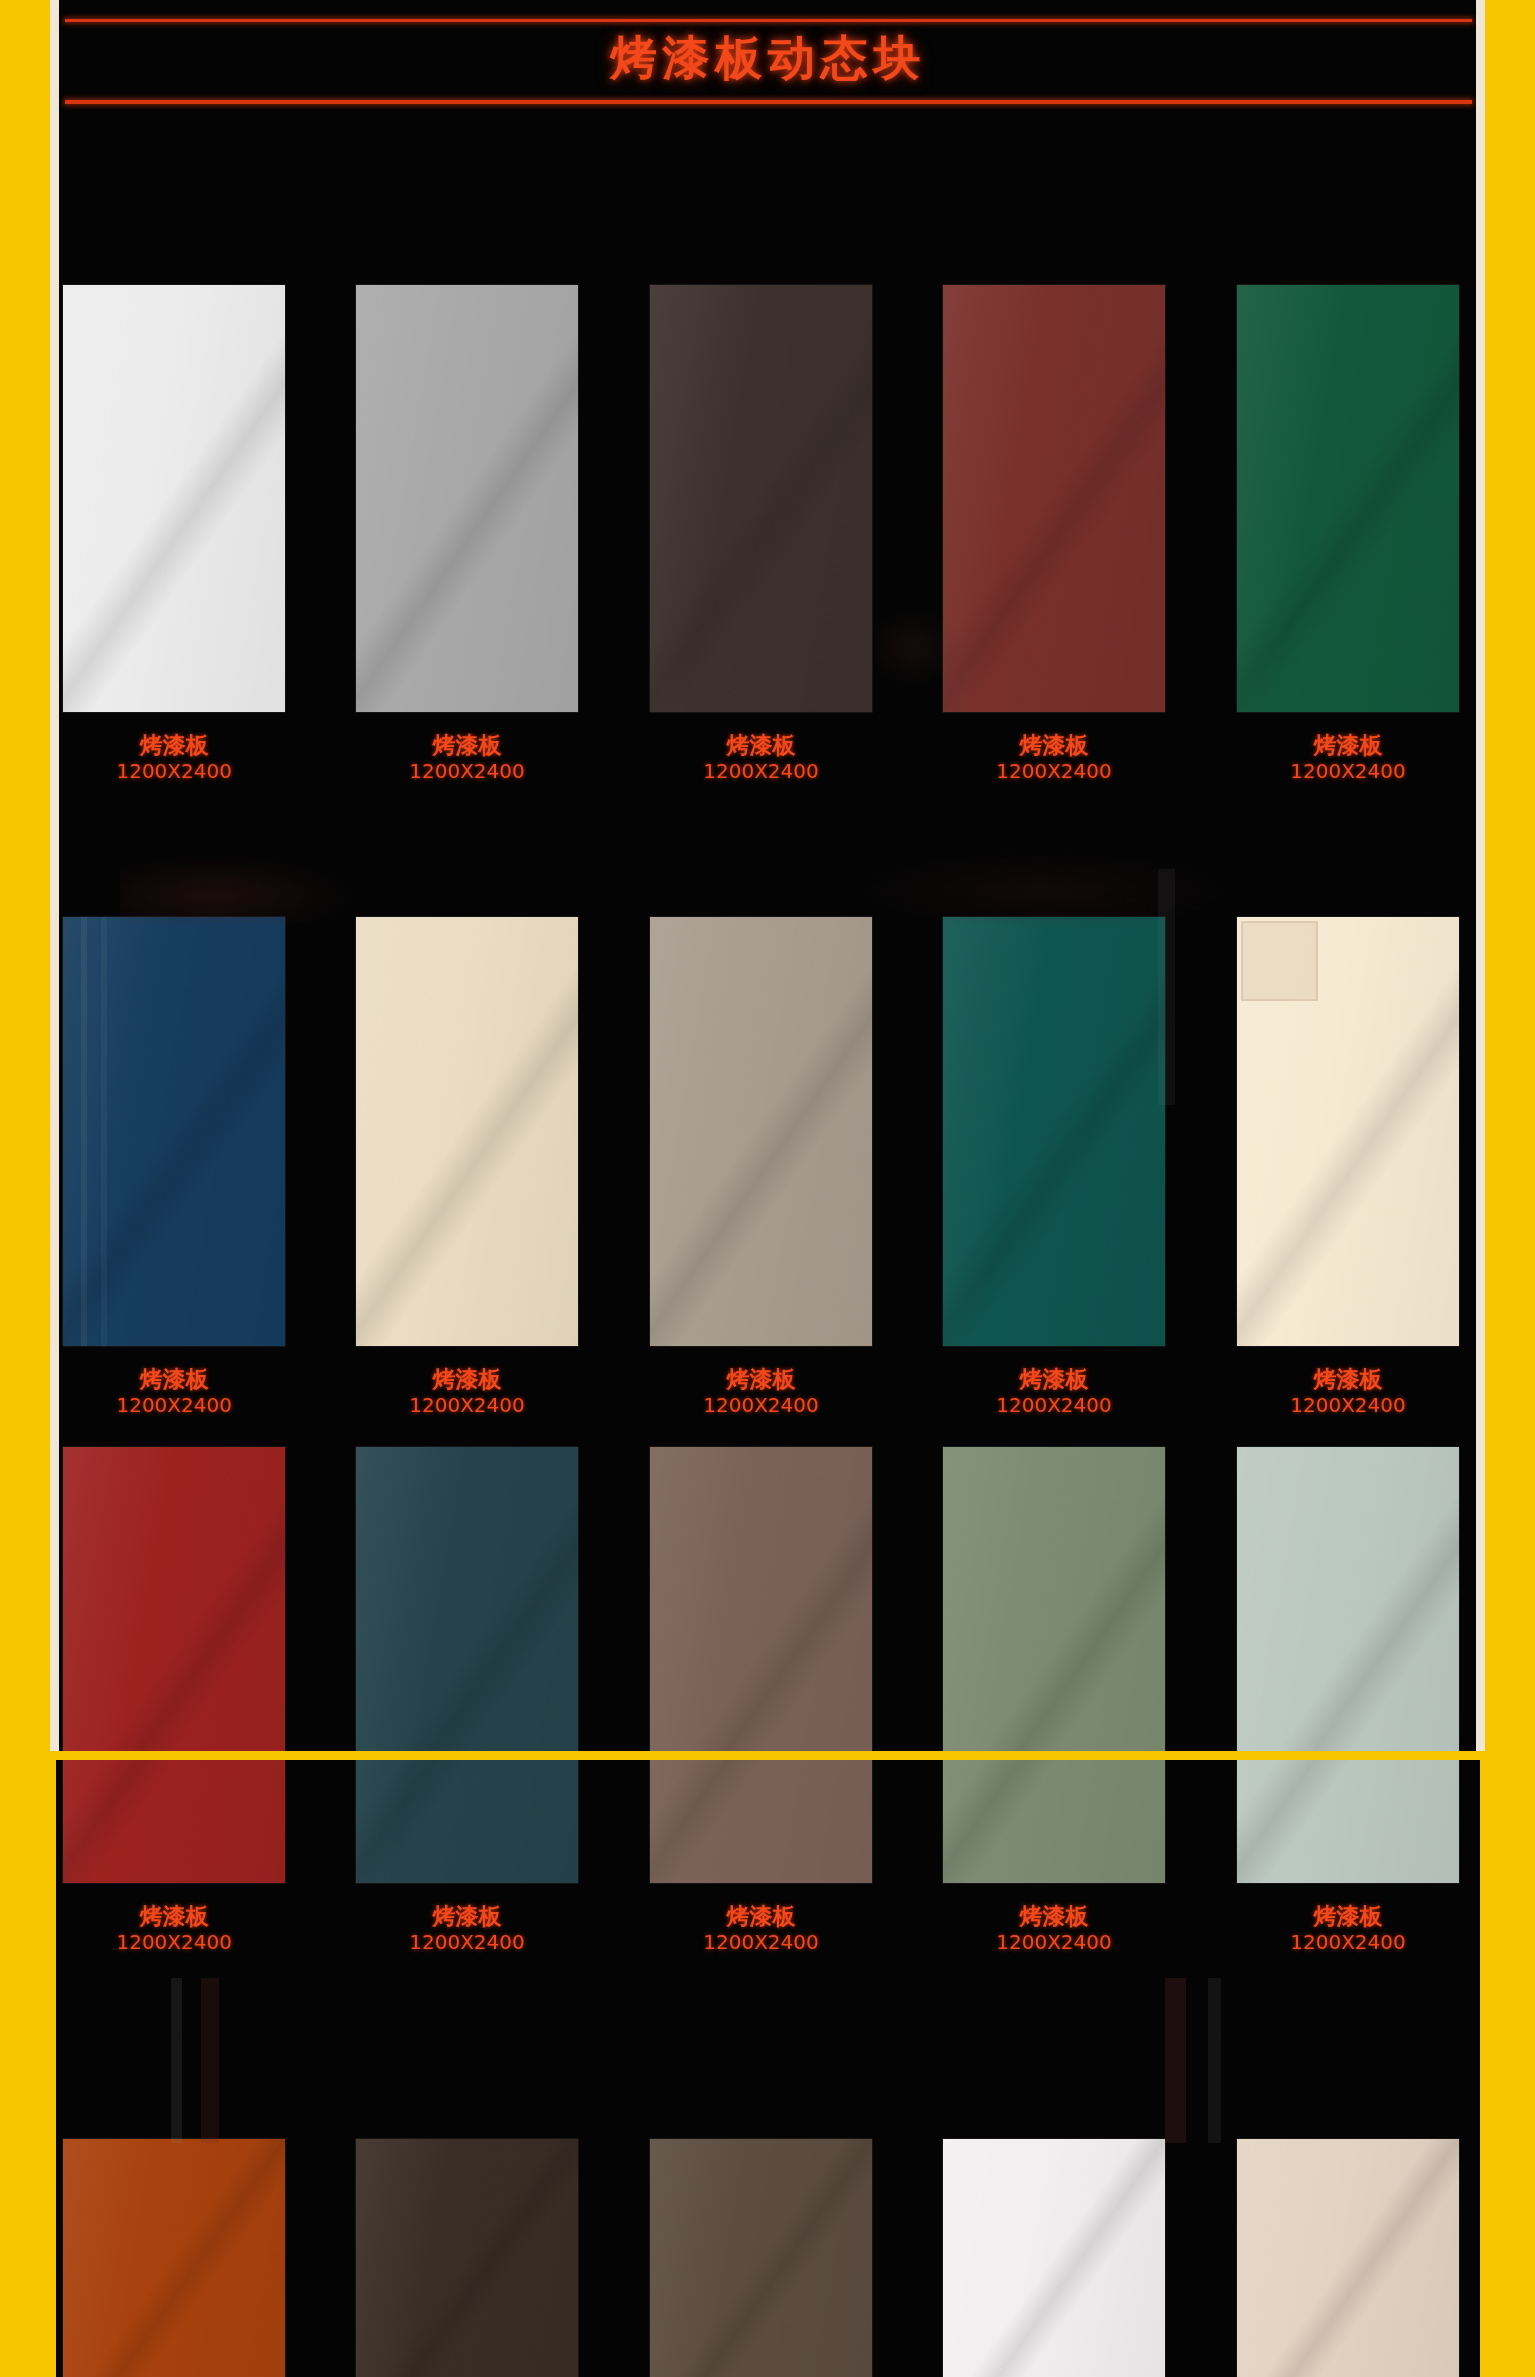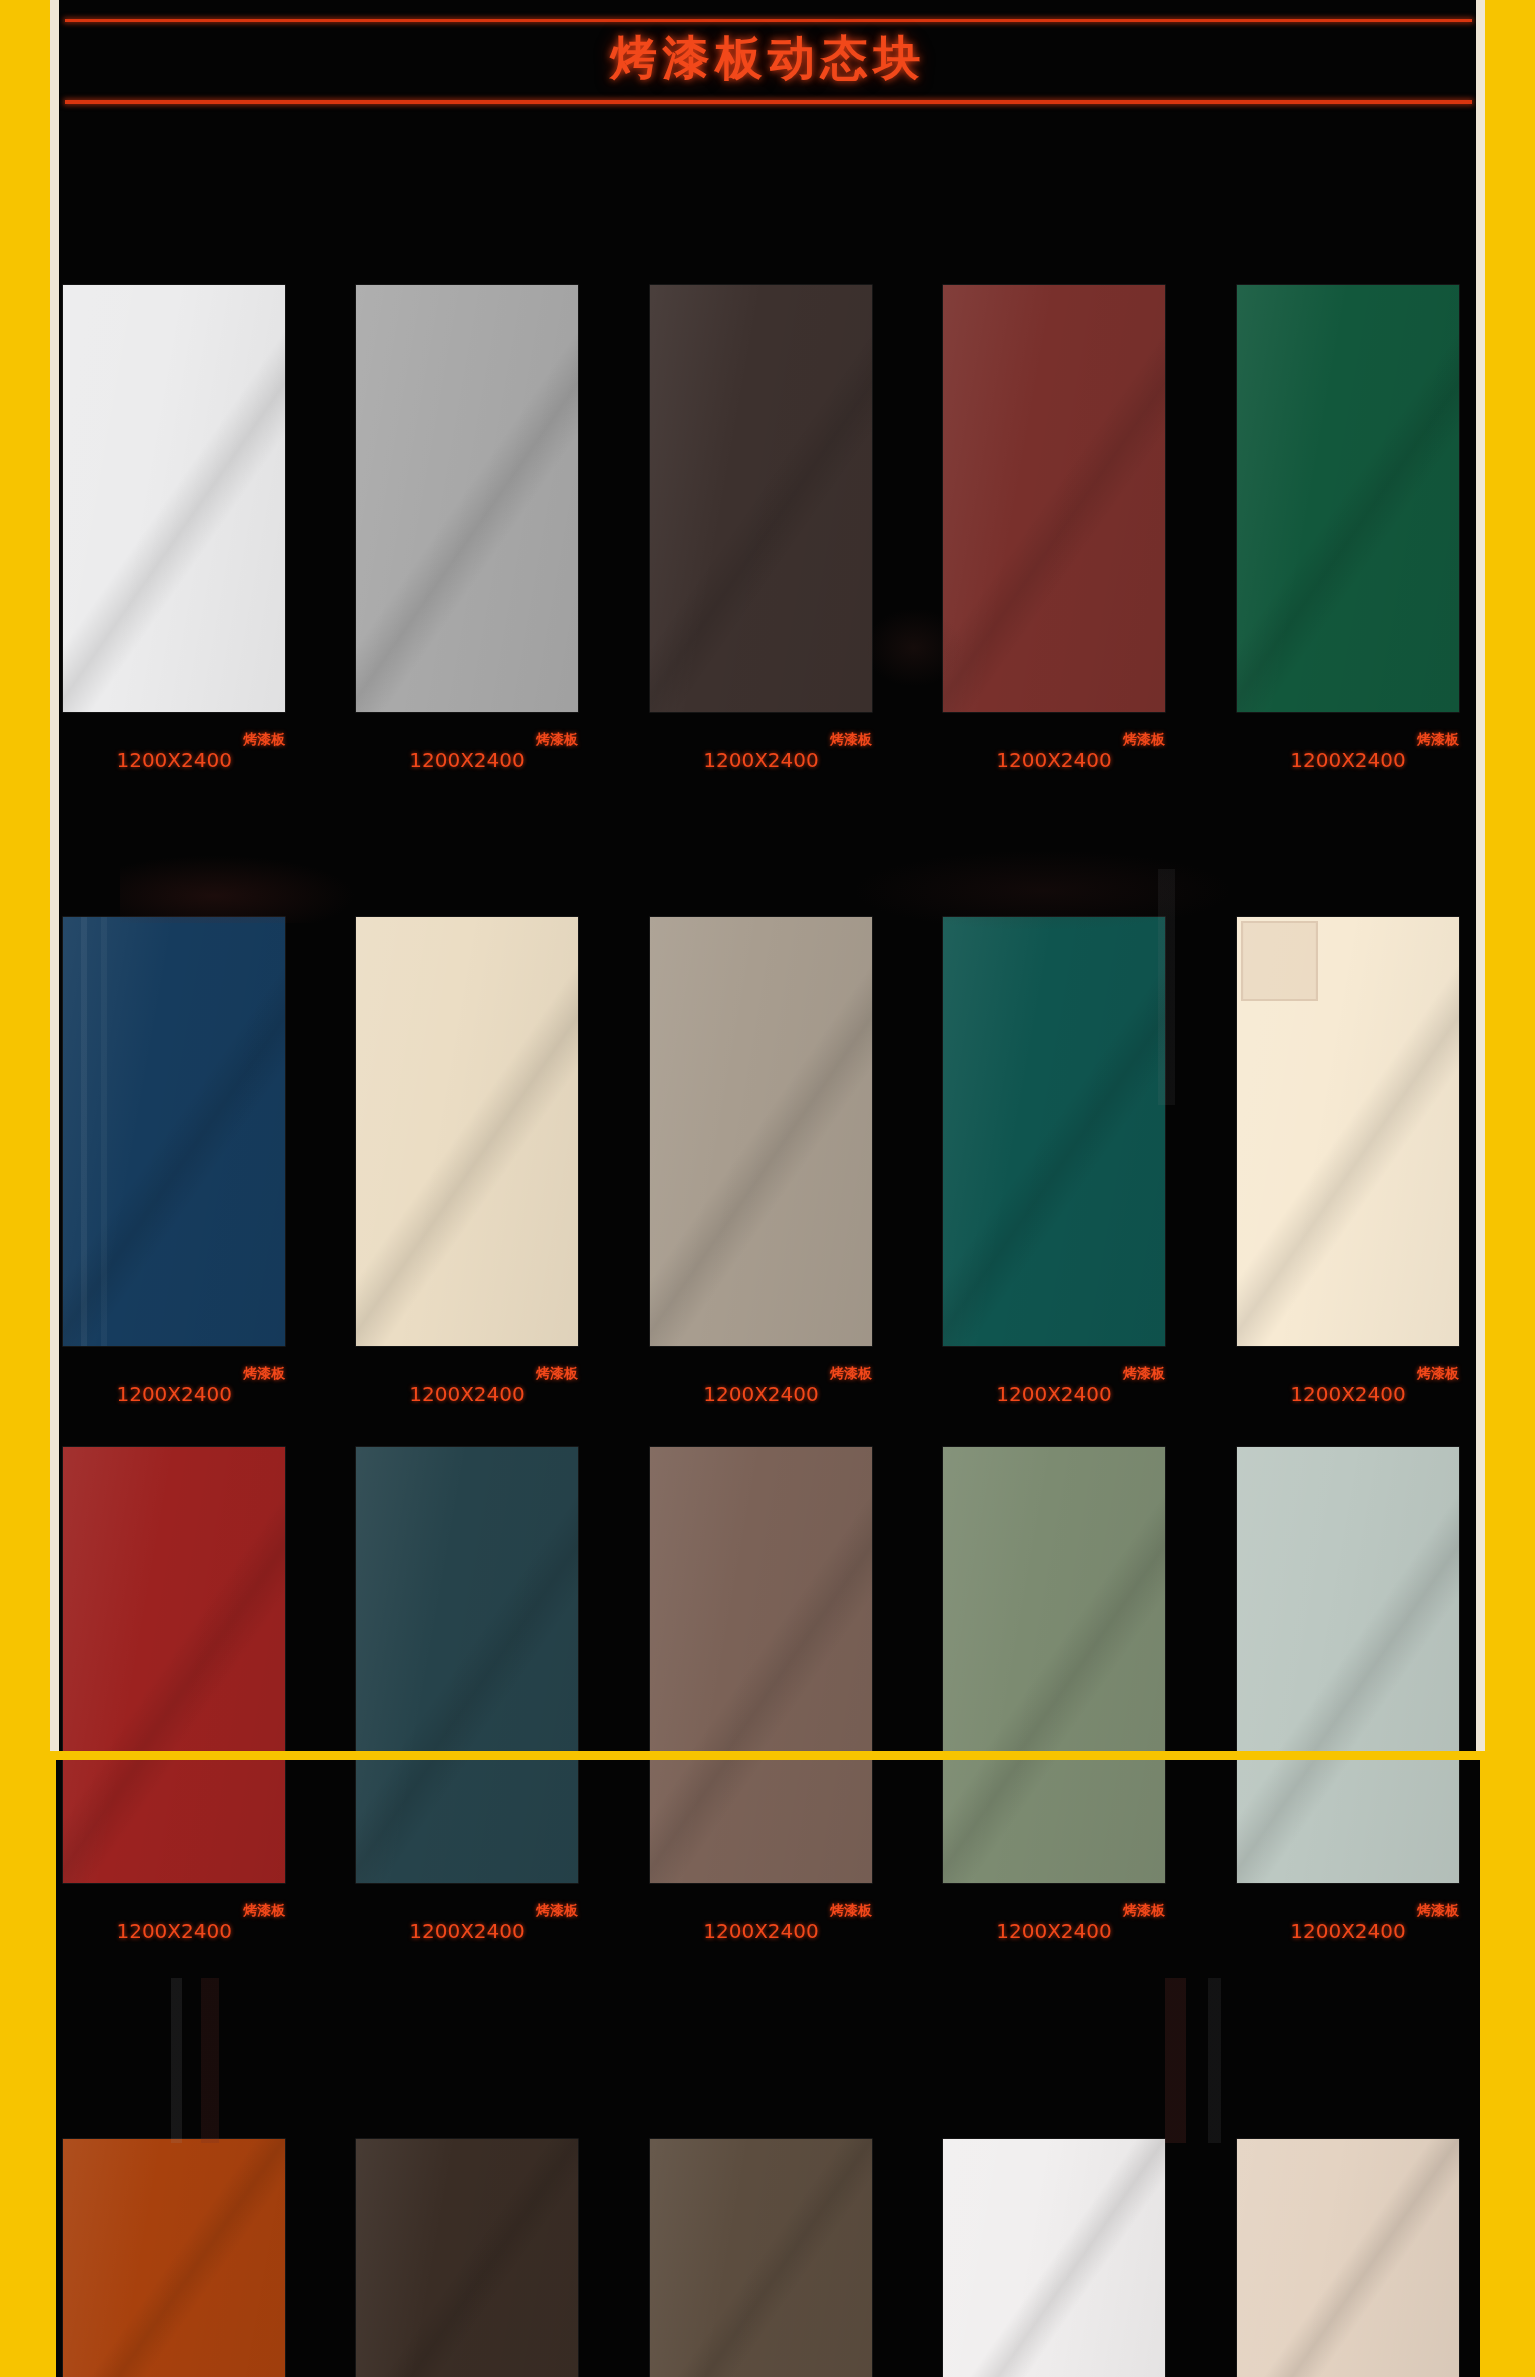--- a/index.html
+++ b/index.html
@@ -150,21 +150,21 @@
   }
 
   .label {
     margin-top: 18.6px;
     text-align: center;
     color: #f2481a;
     line-height: 1.22;
     text-shadow: 0 0 4.3px rgba(235,60,20,.8);
     white-space: nowrap;
   }
-  .label .name { font-size: 14px; font-weight: bold; display: block; text-align: right; }
+  .label .name { font-size: 23px; font-weight: bold; display: block; }
   .label .size { font-size: 20px; font-weight: normal; display: block; }
 
   
   .smudge {
     position: absolute;
     pointer-events: none;
     z-index: 1;
   }
 </style>
 </head>

